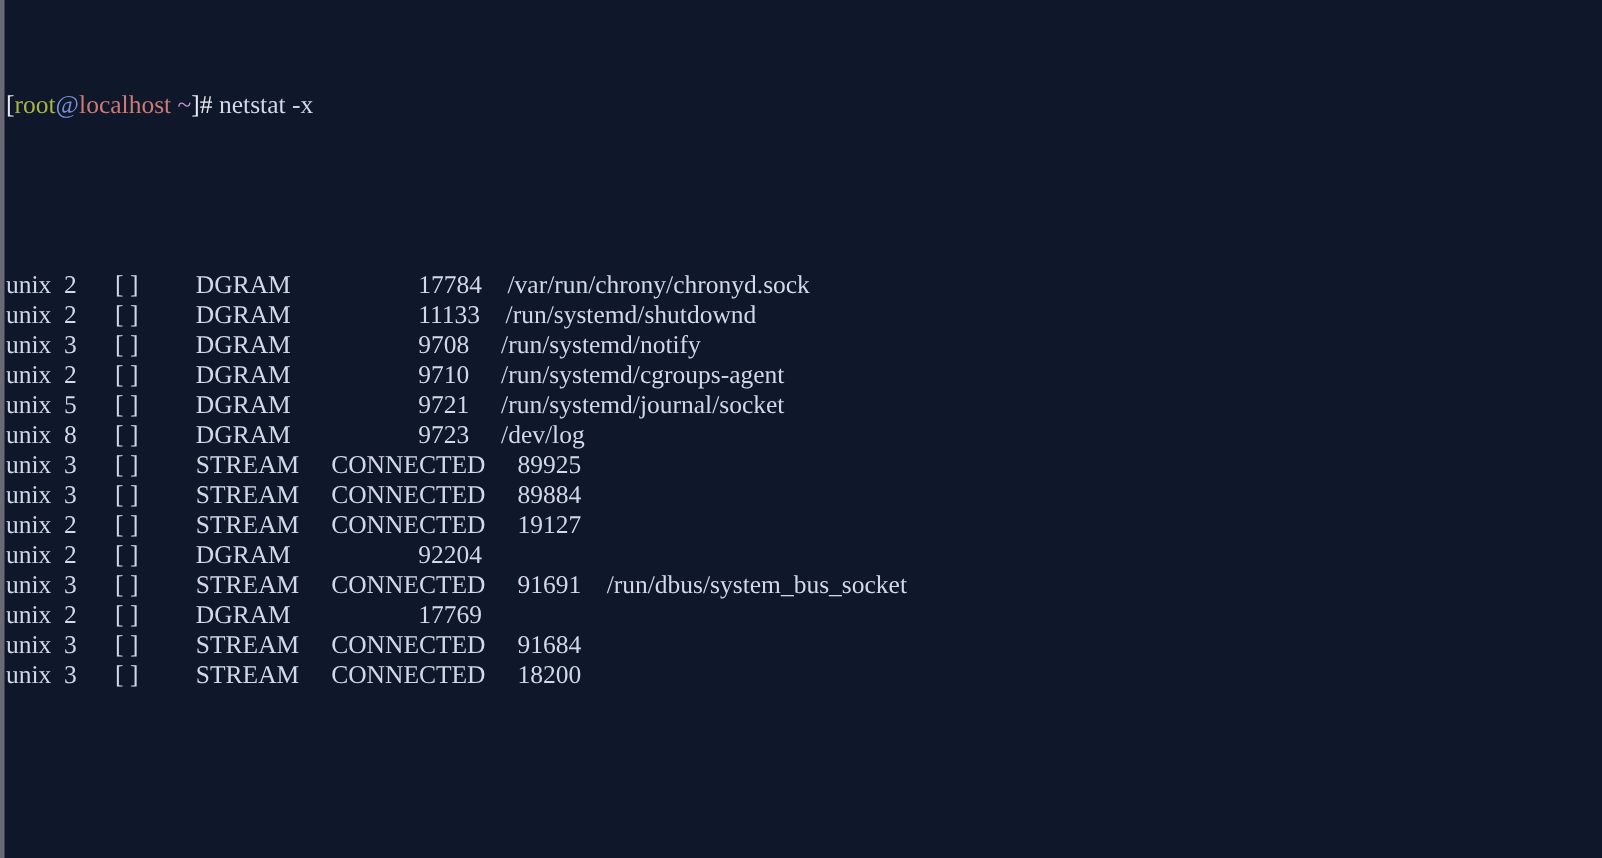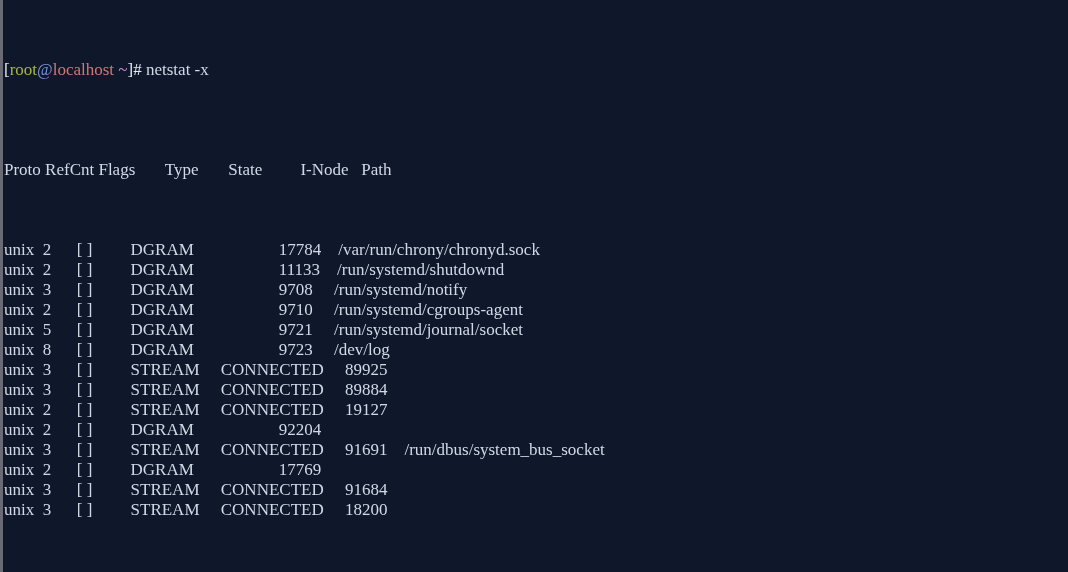--- a/index.html
+++ b/index.html
@@ -54,18 +54,17 @@
 
 <div id="terminal">
 
   <div id="scroll-rail"></div>
 
   <div id="screen">
 
     <div class="line"><span class="c-white">[</span><span class="c-green">root</span><span class="c-blue">@</span><span class="c-red">localhost</span><span class="c-white"> </span><span class="c-magenta">~</span><span class="c-white">]# </span><span class="c-text">netstat -x</span></div>
 
 
-    <div class="line c-text">Proto RefCnt Flags       Type       State         I-Node   Path</div>
 
     <div id="rows"><div class="line c-text">unix  2      [ ]         DGRAM                    17784    /var/run/chrony/chronyd.sock</div><div class="line c-text">unix  2      [ ]         DGRAM                    11133    /run/systemd/shutdownd</div><div class="line c-text">unix  3      [ ]         DGRAM                    9708     /run/systemd/notify</div><div class="line c-text">unix  2      [ ]         DGRAM                    9710     /run/systemd/cgroups-agent</div><div class="line c-text">unix  5      [ ]         DGRAM                    9721     /run/systemd/journal/socket</div><div class="line c-text">unix  8      [ ]         DGRAM                    9723     /dev/log</div><div class="line c-text">unix  3      [ ]         STREAM     CONNECTED     89925</div><div class="line c-text">unix  3      [ ]         STREAM     CONNECTED     89884</div><div class="line c-text">unix  2      [ ]         STREAM     CONNECTED     19127</div><div class="line c-text">unix  2      [ ]         DGRAM                    92204</div><div class="line c-text">unix  3      [ ]         STREAM     CONNECTED     91691    /run/dbus/system_bus_socket</div><div class="line c-text">unix  2      [ ]         DGRAM                    17769</div><div class="line c-text">unix  3      [ ]         STREAM     CONNECTED     91684</div><div class="line c-text">unix  3      [ ]         STREAM     CONNECTED     18200</div></div>
 
   </div>
 </div>
 
 </body></html>

